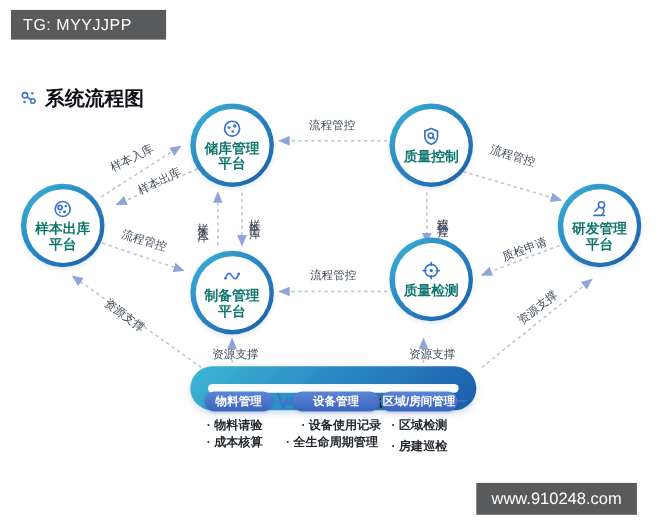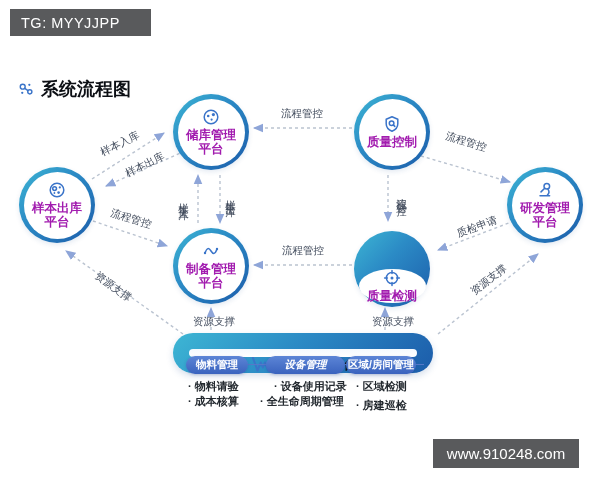--- a/index.html
+++ b/index.html
@@ -27,21 +27,21 @@
   .node{
     position:absolute;width:76px;height:76px;border-radius:50%;
     background:linear-gradient(135deg,#3db6d4 0%,#2b8ac5 42%,#1c5caa 100%);
     display:flex;z-index:3;box-shadow:0 2px 5px rgba(30,80,150,.12);
   }
   .node-inner{
     flex:1;margin:4.5px;background:#fff;border-radius:50%;
     display:flex;flex-direction:column;align-items:center;justify-content:center;
   }
   .node-label{
-    font-size:12.5px;font-weight:700;color:#a21caf;line-height:1.12;text-align:center;
+    font-size:12.5px;font-weight:700;color:#0f766e;line-height:1.12;text-align:center;
   }
   .node-icon{margin-bottom:2px;}
   .res-box{
     position:absolute;left:173px;top:333px;width:260px;height:40px;border-radius:21px;
     background:linear-gradient(135deg,#3db6d4 0%,#2b8ac5 45%,#1c5caa 100%);
     display:flex;z-index:2;box-shadow:0 3px 7px rgba(30,80,150,.18);
   }
   .res-box-inner{
     flex:1;margin:16px;border-radius:19px;background:linear-gradient(180deg,#f4f9fe,#ffffff);
     display:flex;align-items:flex-start;justify-content:center;gap:7px;padding-top:7px;
@@ -51,21 +51,21 @@
     position:absolute;left:186px;top:364px;width:238px;border-top:1.5px solid #5578c8;z-index:3;
   }
   .pill{
     position:absolute;top:356px;height:18px;border-radius:9px;z-index:4;
     background:linear-gradient(180deg,#5c85d6,#3a63be);
     color:#fff;font-size:10.5px;font-weight:700;
     display:flex;align-items:center;justify-content:center;
     box-shadow:0 1px 3px rgba(30,60,130,.25);
   }
   .pill.p1{left:186px;width:62px;}
-  .pill.p2{left:266px;width:79px;font-style:italic;}
+  .pill.p2{left:266px;width:79px;}
   .pill.p3{left:346px;width:70px;}
   .bullet{
     position:absolute;font-size:11px;font-weight:600;color:#23292f;white-space:nowrap;z-index:2;
   }
   .bullet::before{content:"·";font-weight:800;margin-right:3px;color:#23292f;}
   .ic{stroke:#3a74c9;fill:none;stroke-width:1.5;stroke-linecap:round;stroke-linejoin:round;}
   .icf{fill:#3a74c9;stroke:none;}
 </style>
 </head>
 <body>
@@ -177,21 +177,21 @@
     <svg class="node-icon" width="18" height="18" viewBox="0 0 18 18">
       <path class="ic" d="M3 11 C5 5.5 6.8 5.5 9 9 C11.2 12.5 13 12.5 15 7"></path>
       <circle class="icf" cx="3" cy="11" r="1.2"></circle>
       <circle class="icf" cx="15" cy="7" r="1.2"></circle>
     </svg>
     <div class="node-label">制备管理</div>
     <div class="node-label">平台</div>
   </div>
 </div>
 
-<div class="node" style="left:354px;top:231px;align-items:flex-end;">
+<div class="node" style="left:354px;top:216px;">
   <div class="node-inner">
     <svg class="node-icon" width="18" height="18" viewBox="0 0 18 18">
       <circle class="ic" cx="9" cy="9" r="5.6"></circle>
       <path class="ic" d="M9 1.6 V4.4 M9 13.6 V16.4 M1.6 9 H4.4 M13.6 9 H16.4"></path>
       <circle class="icf" cx="9" cy="9" r="1.5"></circle>
     </svg>
     <div class="node-label">质量检测</div>
   </div>
 </div>
 

